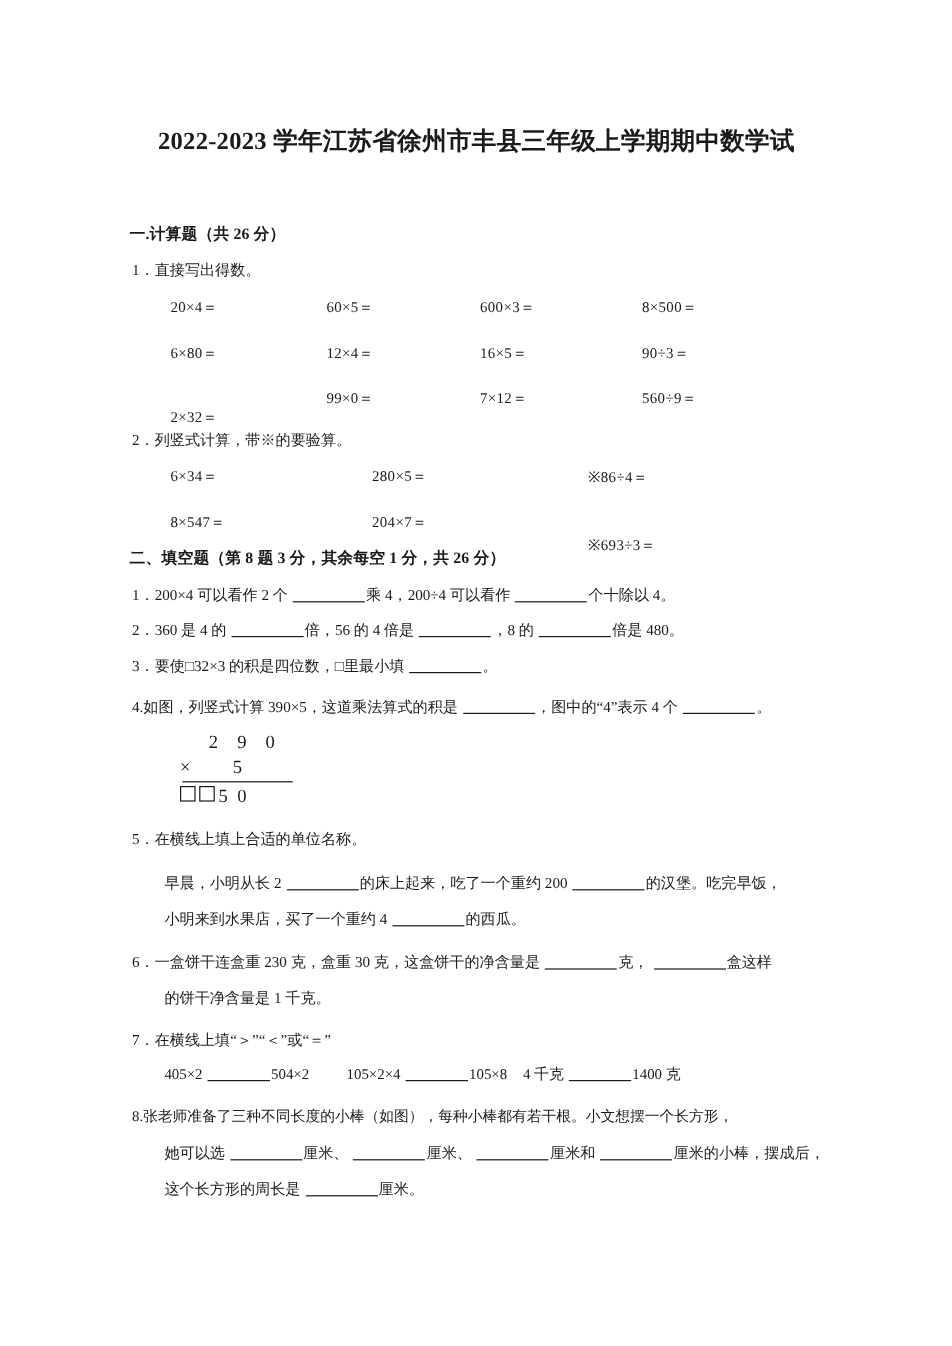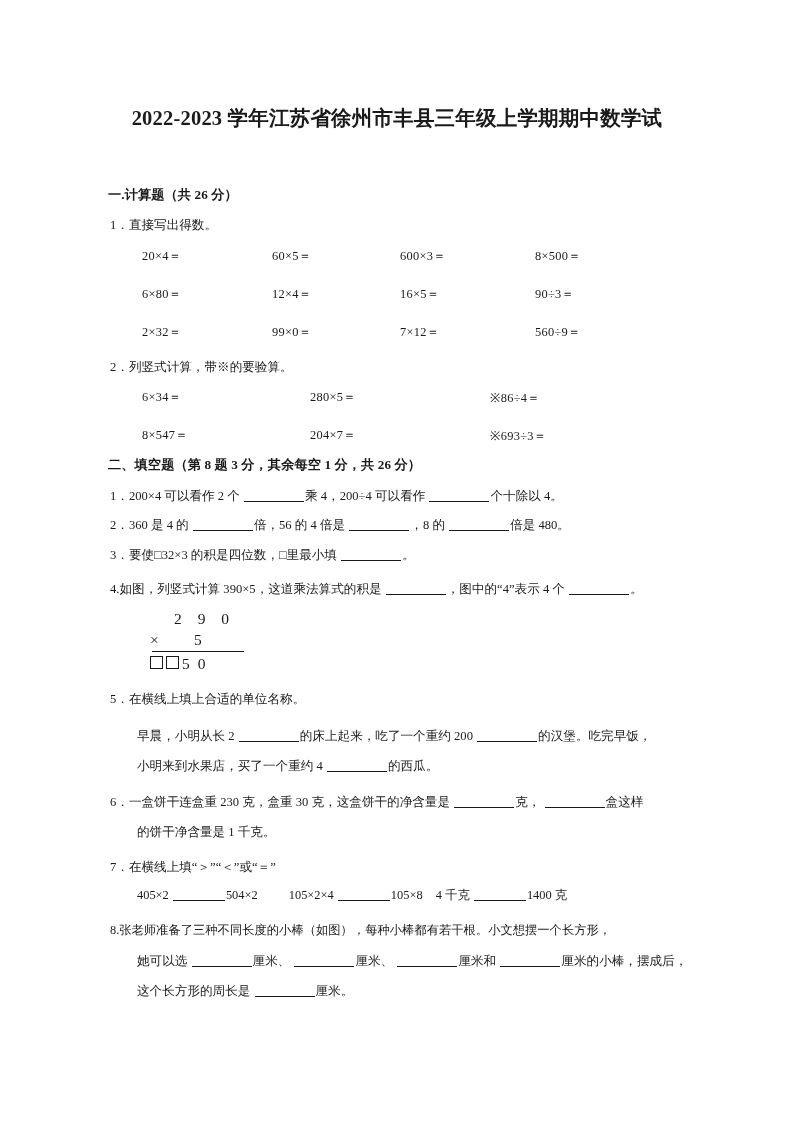--- a/index.html
+++ b/index.html
@@ -89,34 +89,34 @@
   <div class="expr" style="left:142px; top:248px;">20×4＝</div>
   <div class="expr" style="left:272px; top:248px;">60×5＝</div>
   <div class="expr" style="left:400px; top:248px;">600×3＝</div>
   <div class="expr" style="left:535px; top:248px;">8×500＝</div>
 
   <div class="expr" style="left:142px; top:286px;">6×80＝</div>
   <div class="expr" style="left:272px; top:286px;">12×4＝</div>
   <div class="expr" style="left:400px; top:286px;">16×5＝</div>
   <div class="expr" style="left:535px; top:286px;">90÷3＝</div>
 
-  <div class="expr" style="left:142px; top:324px;text-align:right;">2×32＝</div>
+  <div class="expr" style="left:142px; top:340px;text-align:right;">2×32＝</div>
   <div class="expr" style="left:272px; top:324px;">99×0＝</div>
   <div class="expr" style="left:400px; top:324px;">7×12＝</div>
   <div class="expr" style="left:535px; top:324px;">560÷9＝</div>
 
   <div class="q" style="top:358px;">2．列竖式计算，带※的要验算。</div>
 
   <div class="expr" style="left:142px; top:389px;">6×34＝</div>
   <div class="expr" style="left:310px; top:389px;">280×5＝</div>
   <div class="expr" style="left:490px; top:389px;">※86÷4＝</div>
 
   <div class="expr" style="left:142px; top:427px;">8×547＝</div>
   <div class="expr" style="left:310px; top:427px;">204×7＝</div>
-  <div class="expr" style="left:490px; top:427px;">※693÷3＝</div>
+  <div class="expr" style="left:490px; top:445px;">※693÷3＝</div>
 
   <div class="sec-head" style="top:456px;">二、填空题（第 8 题 3 分，其余每空 1 分，共 26 分）</div>
 
   <div class="q" style="top:487px;">
     <span>1．200×4 可以看作 2 个</span>
     <span class="bl w60"></span><span>乘 4，200÷4 可以看作</span>
     <span class="bl w60"></span><span>个十除以 4。</span>
   </div>
 
   <div class="q" style="top:516px;">

